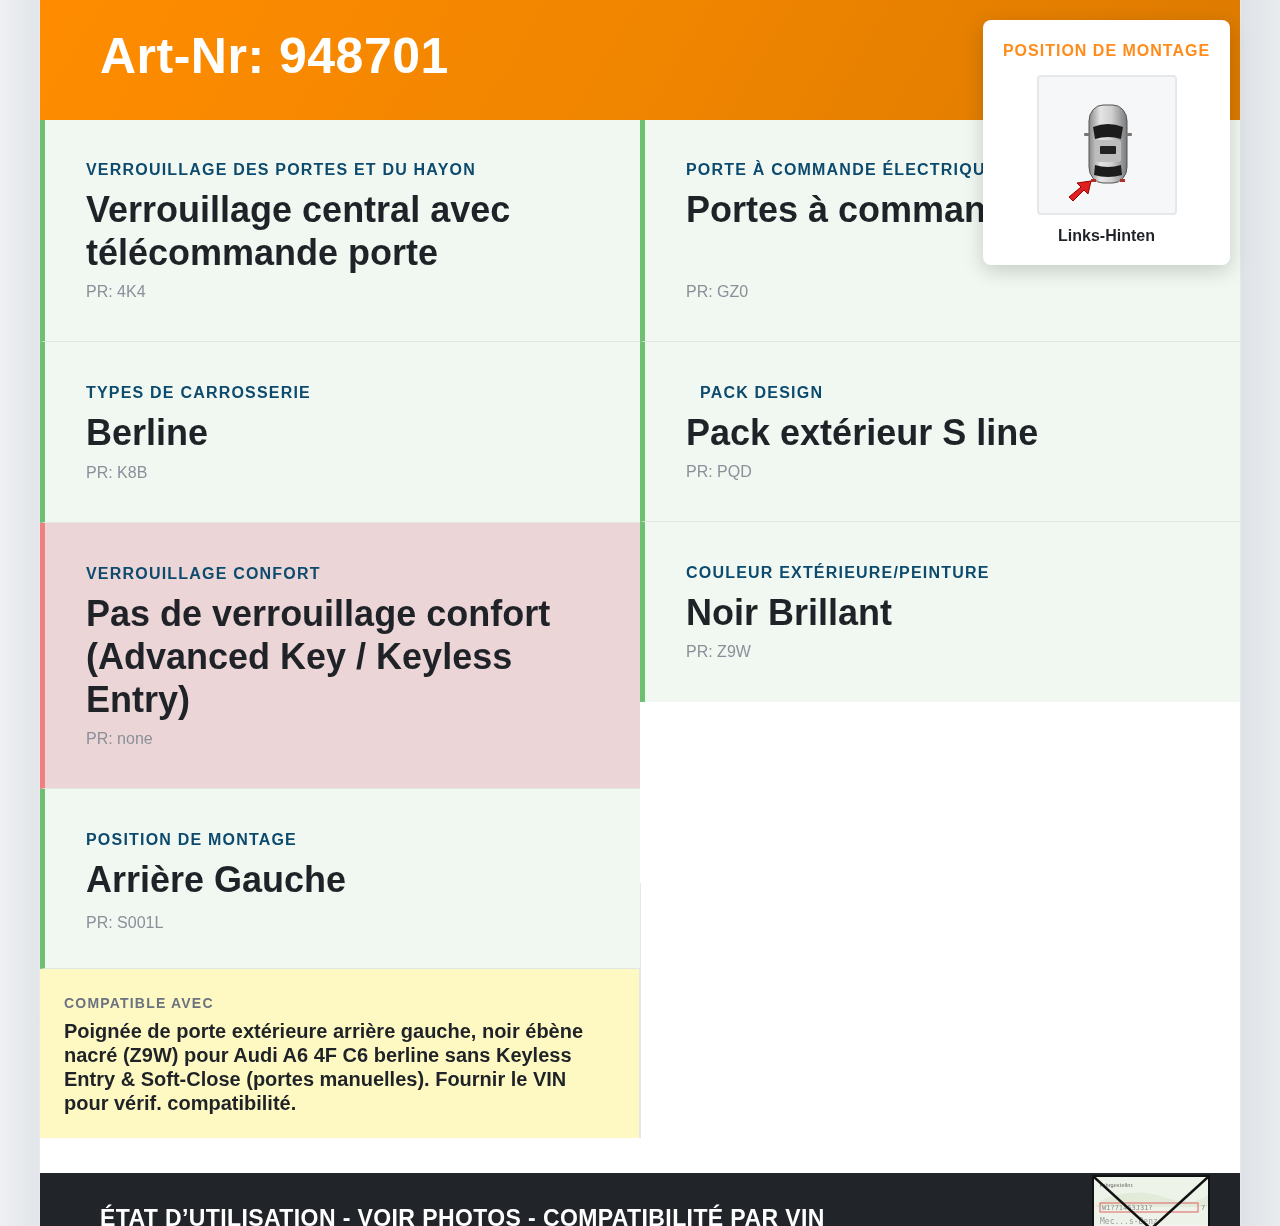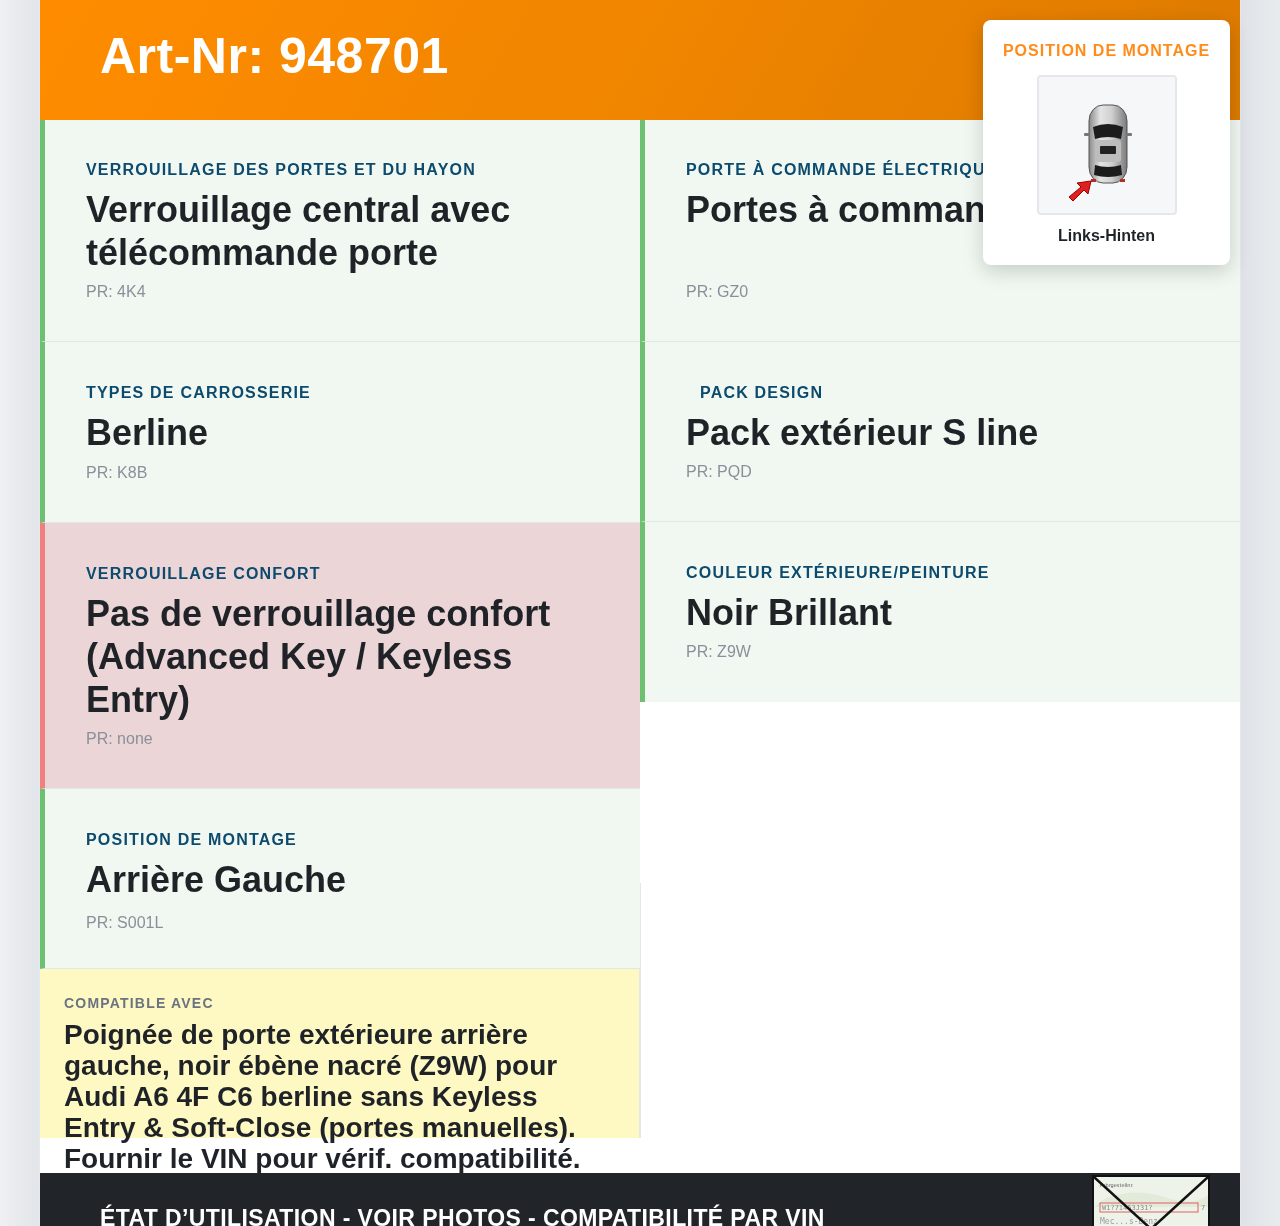--- a/index.html
+++ b/index.html
@@ -52,21 +52,21 @@
     .compat {
       position: absolute; left: 0; top: 969px; width: 600px; height: 169px;
       background: #fef9c3; border-right: 1px solid #e5e7eb;
     }
     .compat-label {
       position: absolute; left: 24px; top: 25px;
       font-size: 14px; font-weight: 700; color: #6b7280; letter-spacing: 1.2px; line-height: 18px;
     }
     .compat-text {
       position: absolute; left: 24px; top: 50px; width: 550px;
-      font-size: 28px; font-weight: 700; color: #1f2328; line-height: 31px;
+      font-size: 20px; font-weight: 700; color: #1f2328; line-height: 24px;
     }
     .right-fill {
       position: absolute; left: 600px; top: 883px; width: 600px; height: 255px;
       background: #ffffff; border-left: 1px solid #e5e7eb;
     }
     .footer {
       position: absolute; left: 0; top: 1138px; width: 1200px; height: 88px;
       background: #212429;
       margin-top: 35px;
     }

